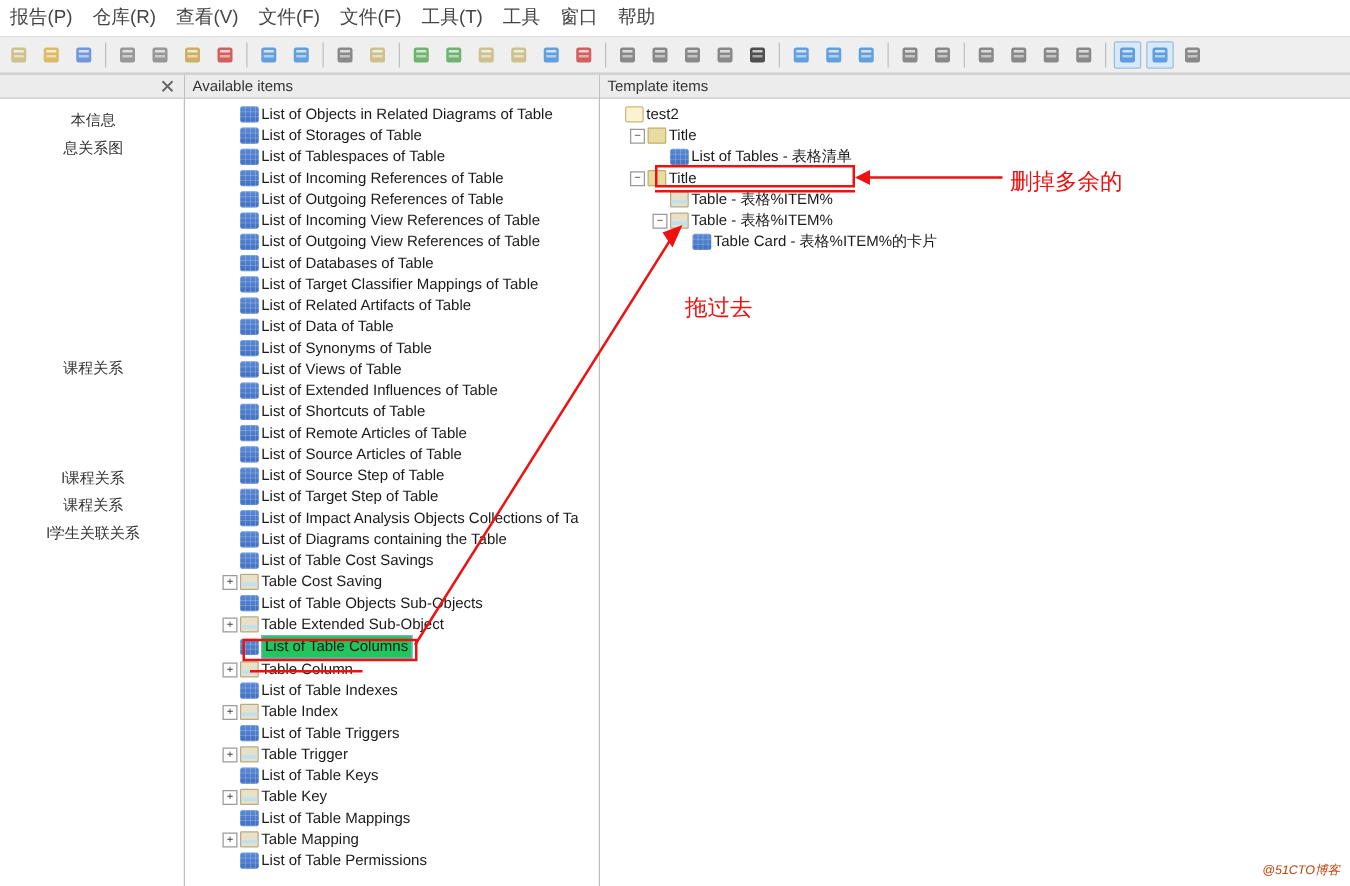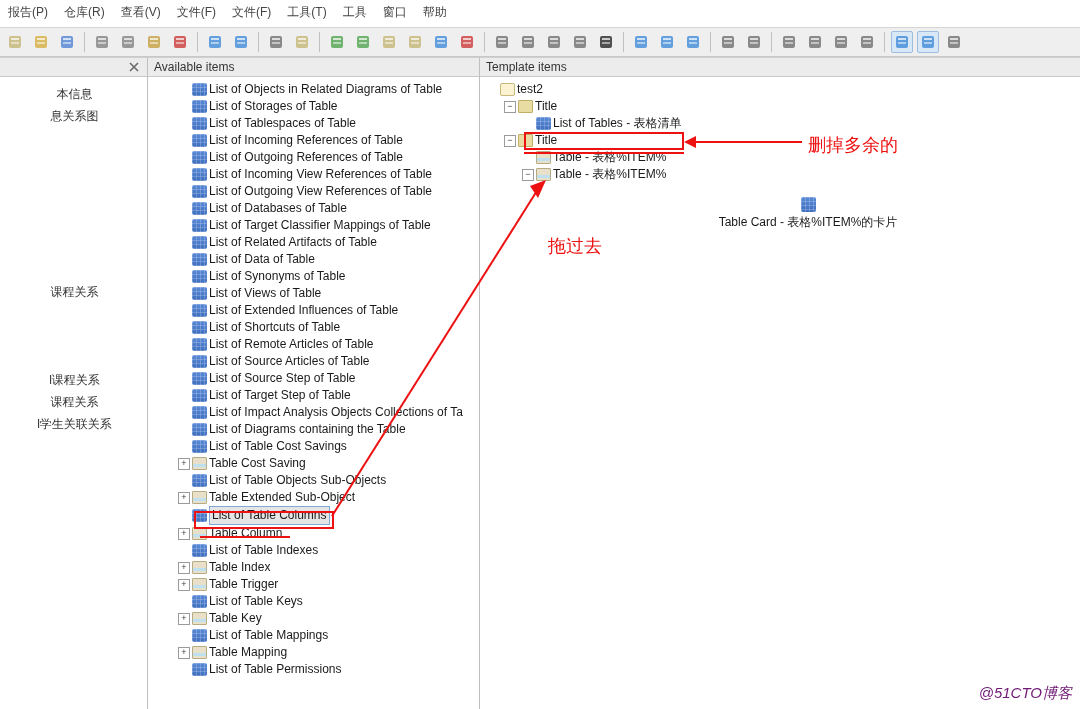--- a/index.html
+++ b/index.html
@@ -6,21 +6,21 @@
   html, body { margin:0; padding:0; }
   body {
     width:1080px; height:709px;
     font-family: Tahoma, "Microsoft YaHei", Arial, sans-serif;
     font-size:12px; color:#222;
     background:#fff;
     position:relative; overflow:hidden;
   }
   .menubar {
     display:flex; gap:12px; align-items:center;
-    padding:2px 6px 4px; color:#444; font-size:12px;
+    padding:2px 6px 4px; color:#444; font-size:15px;
     border-bottom:1px solid #d6d6d6;
   }
   .menubar span { padding:2px 2px; }
   .toolbars {
     background:#efefef;
     border-bottom:1px solid #c8c8c8;
     padding:3px 4px;
     display:flex; flex-wrap:wrap; gap:4px; align-items:center;
   }
   .tbtn {
@@ -65,34 +65,34 @@
   .ico-grid { background:linear-gradient(#5a8ad6,#3f6fbf); }
   .ico-grid::after{ content:""; display:block; width:100%; height:100%;
     background-image:linear-gradient(#fff3 1px,transparent 1px),linear-gradient(90deg,#fff3 1px,transparent 1px);
     background-size:4px 4px; }
   .ico-book { background:#e8e0c8; border:1px solid #b7ab84; border-radius:1px; }
   .ico-book::after{ content:""; display:block; height:3px; background:#bfe0ef; margin-top:6px;}
   .ico-folder { background:#e9dca3; border:1px solid #c2af67; border-radius:1px; }
   .ico-report{ background:#fbf2d2; border:1px solid #c7b97c; }
 
   .label { color:#1a1a1a; }
-  .sel { background:#e5e5e5; border:1px solid #7fa9d8; padding:0 2px; }
+  .sel { background:#22c55e; border:1px solid #7fa9d8; padding:0 2px; }
 
   
   .left-body { padding:6px 2px 0 4px; color:#333; }
   .left-body div { line-height:22px;text-align:center; }
 
   
   .redbox { position:absolute; border:2px solid #e11; pointer-events:none; }
   .redtxt { position:absolute; color:#e11; font-size:18px; font-family:SimSun,"Microsoft YaHei"; }
   .arrow  { position:absolute; pointer-events:none; }
 
   .watermark {
     position:absolute; right:8px; bottom:6px;
-    color:#701a75; font-size:15px; font-style:italic;
+    color:#c2410c; font-size:10px; font-style:italic;
   }
 
   .scroll-y::-webkit-scrollbar{width:16px}
   .scroll-y::-webkit-scrollbar-track{background:#f1f1f1}
   .scroll-y::-webkit-scrollbar-thumb{background:#c7c7c7;border:1px solid #a9a9a9}
 
   
   svg { display:block }
 </style>
 </head>
@@ -663,20 +663,27 @@
           </li>
           <li>
             <div class="tree-row" style="padding-left: 0px;">
               <span class="twig">+</span>
               <span class="ico ico-book"></span>
               <span class="label">Table Index</span>
             </div>
           </li>
           <li>
             <div class="tree-row" style="padding-left: 0px;">
+              <span class="twig empty"></span>
+              <span class="ico ico-grid"></span>
+              <span class="label">List of Table Triggers</span>
+            </div>
+          </li>
+          <li>
+            <div class="tree-row" style="padding-left: 0px;">
               <span class="twig">+</span>
               <span class="ico ico-book"></span>
               <span class="label">Table Trigger</span>
             </div>
           </li>
           <li>
             <div class="tree-row" style="padding-left: 0px;">
               <span class="twig empty"></span>
               <span class="ico ico-grid"></span>
               <span class="label">List of Table Keys</span>
@@ -756,21 +763,21 @@
             </div>
           </li>
           <li>
             <div class="tree-row" style="padding-left: 36px;">
               <span class="twig">−</span>
               <span class="ico ico-book"></span>
               <span class="label">Table - 表格%ITEM%</span>
             </div>
           </li>
           <li>
-            <div class="tree-row" style="padding-left: 54px; flex-direction: column;">
+            <div class="tree-row" style="padding-left: 54px;">
               <span class="twig empty"></span>
               <span class="ico ico-grid"></span>
               <span class="label">Table Card - 表格%ITEM%的卡片</span>
             </div>
           </li>
         </ul>
     </div>
   </div>
 </div>
 

